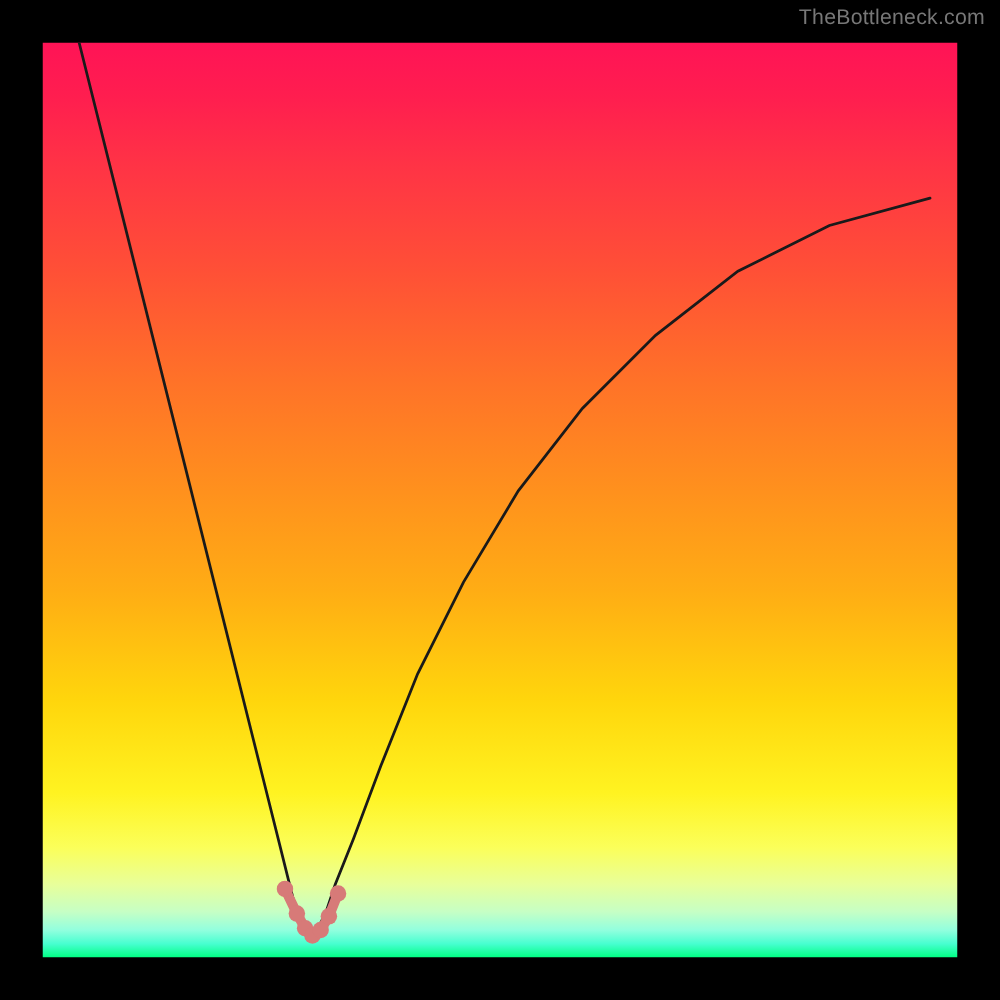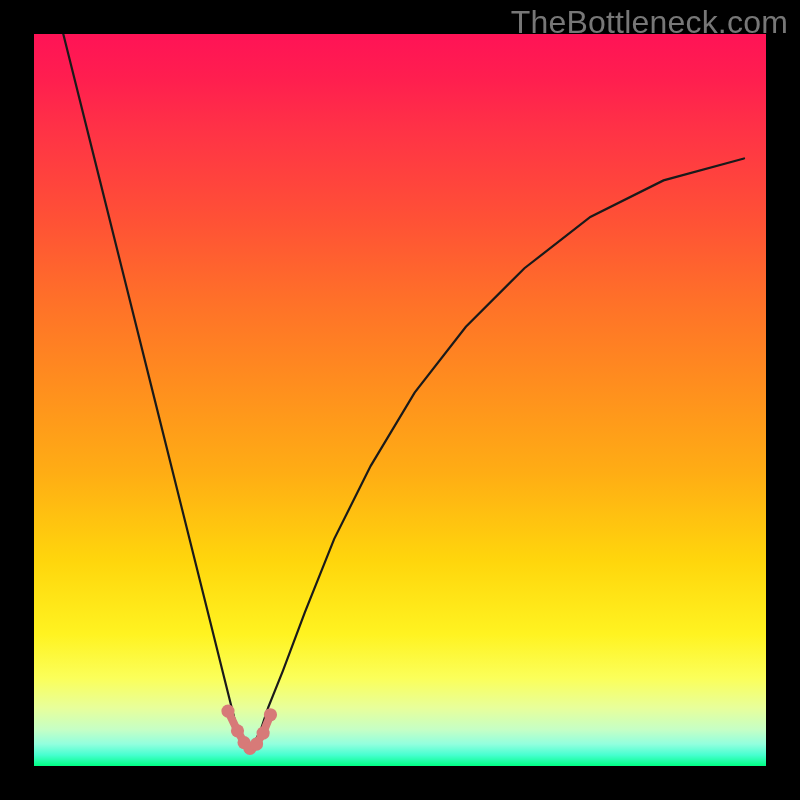--- a/index.html
+++ b/index.html
@@ -15,21 +15,21 @@
     position: relative;
     width: 800px;
     height: 800px;
     background: #000;
   }
   .watermark {
     position: absolute;
     top: 4px;
     right: 12px;
     color: #777;
-    font-size: 32px;
+    font-size: 17px;
     font-weight: 500;
     letter-spacing: 0.2px;
     z-index: 10;
   }
   .plot {
     position: absolute;
     left: 34px;
     top: 34px;
     width: 732px;
     height: 732px;

